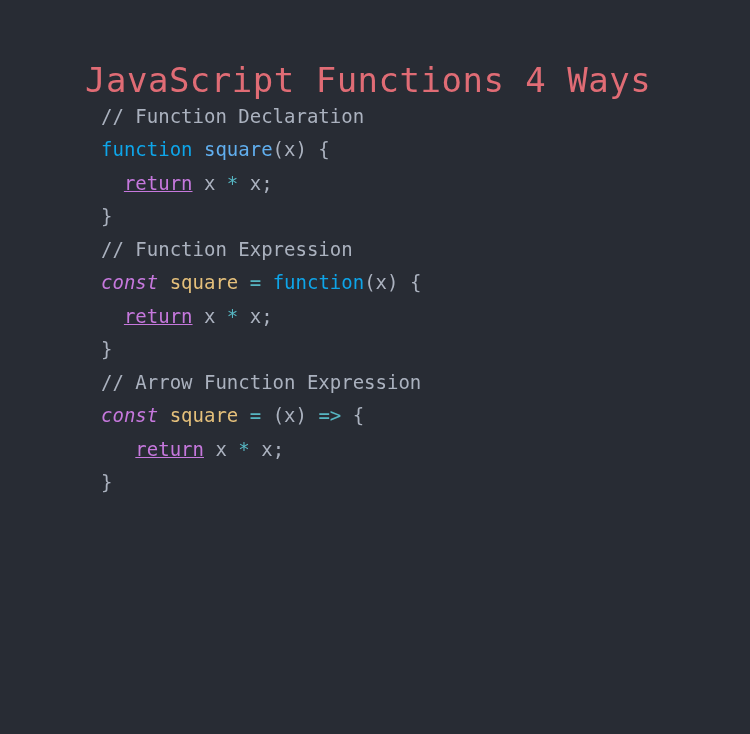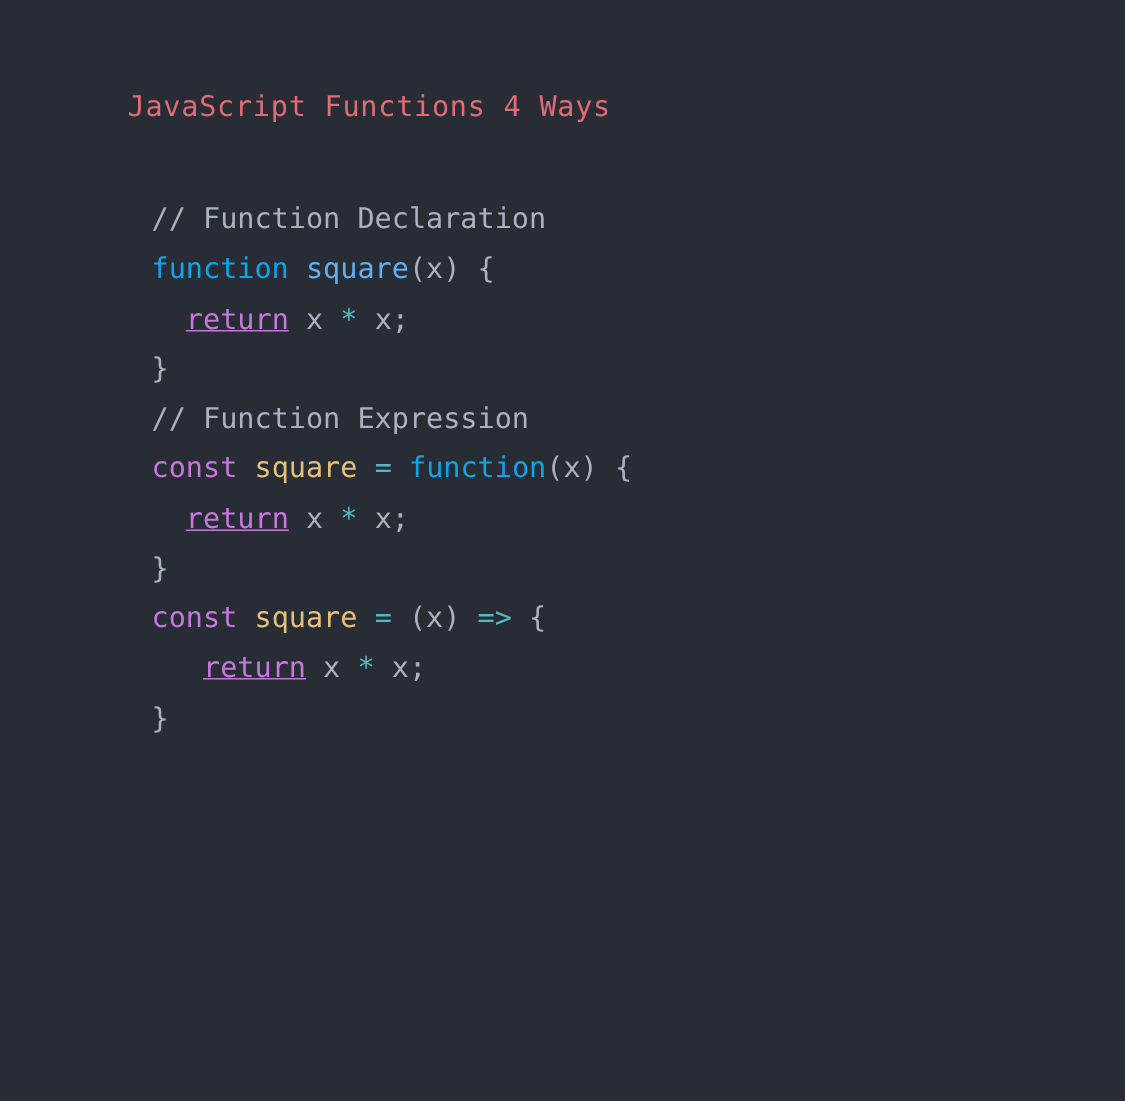--- a/index.html
+++ b/index.html
@@ -10,36 +10,35 @@
     body {
       width: 750px;
       height: 734px;
       background-color: #282c34;
       font-family: 'Menlo', 'Monaco', 'Consolas', monospace;
       padding: 60px 85px 40px 85px;
       overflow: hidden;
     }
     .title {
       color: #e06c75;
-      font-size: 19px;
+      font-size: 34px;
       font-weight: normal;
-      margin-bottom: 48px;
       letter-spacing: 0.5px;
     }
     .code-block {
       font-size: 19px;
       line-height: 1.75;
       margin-left: 16px;
     }
     .line {
       white-space: pre;
     }
     .comment { color: #abb2bf; }
     .keyword-func { color: #0ea5e9; }
-    .keyword-const { color: #c678dd; }
+    .keyword-const { color: #c678dd; font-style: italic; }
     .keyword-return { color: #c678dd; text-decoration: underline; }
     .fn-name { color: #61afef; }
     .var-name { color: #e5c07b; }
     .punct { color: #abb2bf; }
     .operator { color: #56b6c2; }
     .text { color: #abb2bf; }
   </style>
 </head>
 <body>
 
@@ -50,17 +49,18 @@
   <div class="line"><span class="comment">// Function Declaration</span></div>
   <div class="line"><span class="keyword-func">function</span><span class="text"> </span><span class="fn-name">square</span><span class="punct">(x) {</span></div>
   <div class="line"><span class="text">  </span><span class="keyword-return">return</span><span class="text"> x </span><span class="operator">*</span><span class="text"> x;</span></div>
   <div class="line"><span class="punct">}</span></div>
 
   <div class="line"><span class="comment">// Function Expression</span></div>
   <div class="line"><span class="keyword-const">const</span><span class="text"> </span><span class="var-name">square</span><span class="text"> </span><span class="operator">=</span><span class="text"> </span><span class="keyword-func">function</span><span class="punct">(x) {</span></div>
   <div class="line"><span class="text">  </span><span class="keyword-return">return</span><span class="text"> x </span><span class="operator">*</span><span class="text"> x;</span></div>
   <div class="line"><span class="punct">}</span></div>
 
+  <div class="line"><span class="comment">// Arrow Function Expression</span></div>
   <div class="line"><span class="keyword-const">const</span><span class="text"> </span><span class="var-name">square</span><span class="text"> </span><span class="operator">=</span><span class="punct"> (x) </span><span class="operator">=&gt;</span><span class="punct"> {</span></div>
   <div class="line"><span class="text">   </span><span class="keyword-return">return</span><span class="text"> x </span><span class="operator">*</span><span class="text"> x;</span></div>
   <div class="line"><span class="punct">}</span></div>
 
 </div>
 
 </body></html>

